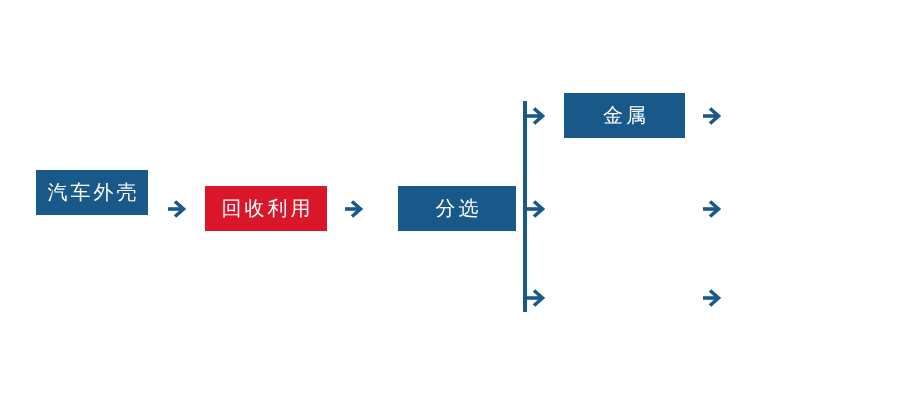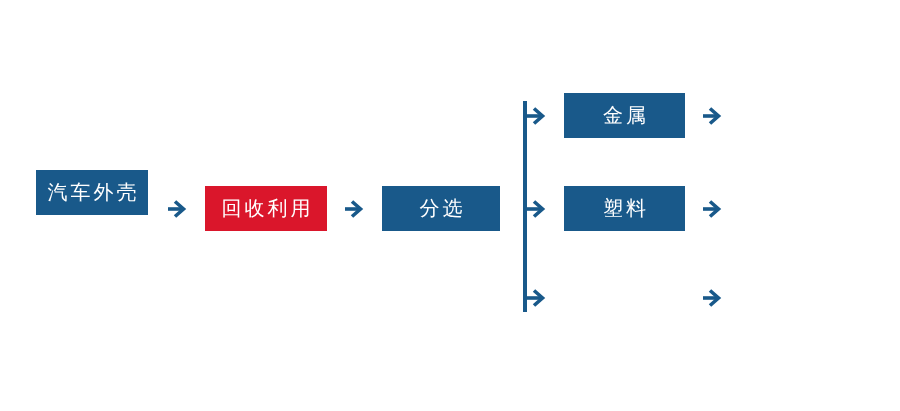--- a/index.html
+++ b/index.html
@@ -22,21 +22,21 @@
     text-indent: 3px;
     box-sizing: border-box;
     white-space: nowrap;
   }
   .node.blue { background: var(--blue, #19598a); }
   .node.red  { background: var(--red,  #da162b); }
 
   
   .n-car   { left: 36px;  top: 170px; width: 112px; text-align: center; }
   .n-crush { left: 205px; top: 186px; width: 122px; }
-  .n-sort  { left: 382px; top: 186px; width: 118px; }
+  .n-sort  { left: 398px; top: 186px; width: 118px; }
 
   
   .col-material { left: 564px; width: 121px; }
   .col-outcome  { left: 747px; width: 131px; }
   .row-1 { top: 93px; }
   .row-2 { top: 186px; }
   .row-3 { top: 276px; }
 
   .arrow {
     position: absolute;
@@ -101,21 +101,20 @@
         <path d="M8 2.5 L16.5 10 L8 17.5" stroke="currentColor" stroke-width="3.6" fill="none" stroke-linejoin="miter"></path>
       </svg>
   </span>
 
   <span class="arrow a-branch-2">
     <svg viewBox="0 0 22 20" xmlns="http://www.w3.org/2000/svg">
         <path d="M1 10 H14" stroke="currentColor" stroke-width="3.6" fill="none"></path>
         <path d="M8 2.5 L16.5 10 L8 17.5" stroke="currentColor" stroke-width="3.6" fill="none" stroke-linejoin="miter"></path>
       </svg>
   </span>
-  <div class="node blue col-material row-2">塑料</div>
   <span class="arrow a-mid-2">
     <svg viewBox="0 0 22 20" xmlns="http://www.w3.org/2000/svg">
         <path d="M1 10 H14" stroke="currentColor" stroke-width="3.6" fill="none"></path>
         <path d="M8 2.5 L16.5 10 L8 17.5" stroke="currentColor" stroke-width="3.6" fill="none" stroke-linejoin="miter"></path>
       </svg>
   </span>
 
   <span class="arrow a-branch-3">
     <svg viewBox="0 0 22 20" xmlns="http://www.w3.org/2000/svg">
         <path d="M1 10 H14" stroke="currentColor" stroke-width="3.6" fill="none"></path>

